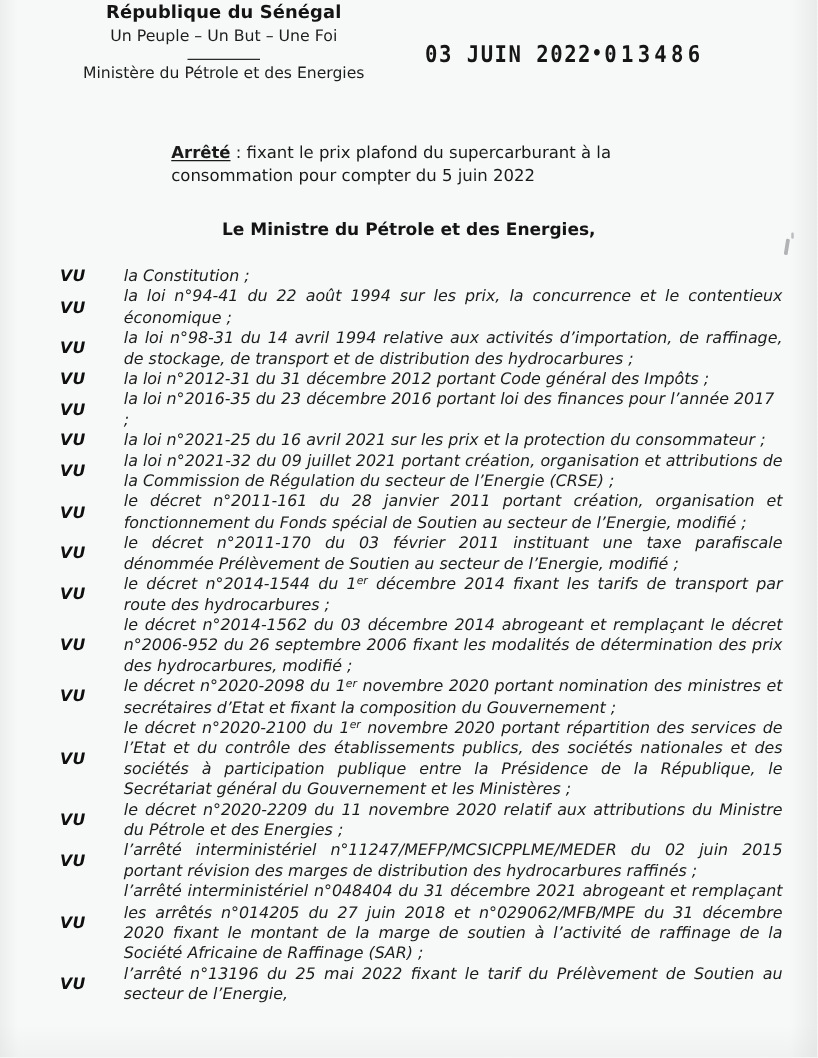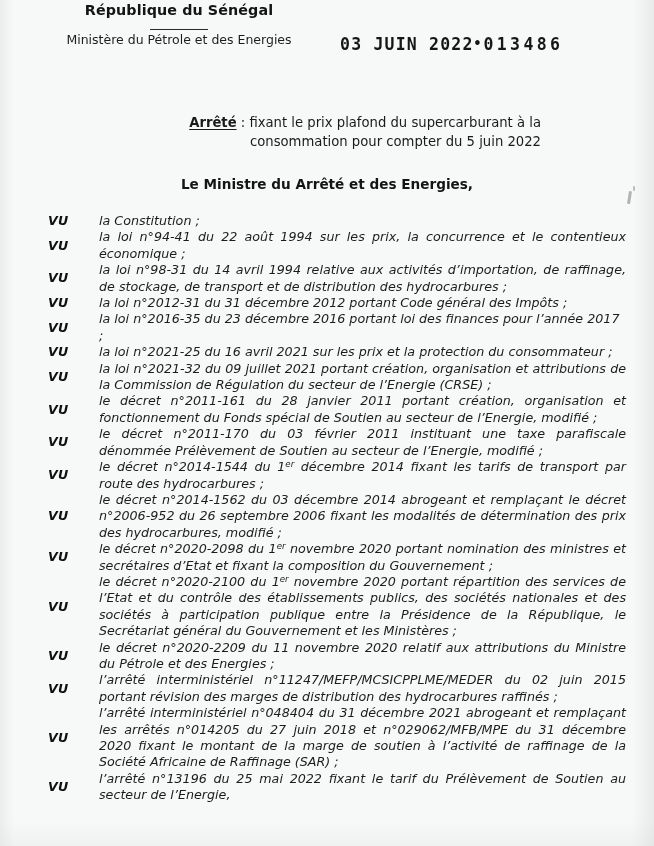--- a/index.html
+++ b/index.html
@@ -90,21 +90,21 @@
   .stamp .num {
     letter-spacing: 3.4px;
   }
 
   
   .title-block {
     position: absolute;
     left: 137px;
     top: 113px;
     width: 404px;
-    text-align: right;
+    text-align: left;
     font-size: 13.2px;
     line-height: 19px;
     color: #1a1a1a;
   }
   .title-block .kw {
     font-weight: bold;
     text-decoration: underline;
     text-underline-offset: 1.5px;
   }
 
@@ -183,35 +183,36 @@
 </style>
 </head>
 <body>
 
 <div class="page">
 
   <div class="header">
 
     <div class="masthead">
       <div class="republic">République du Sénégal</div>
+      <div class="motto">Un Peuple – Un But –  Une Foi</div>
       <div class="rule"></div>
       <div class="ministry">Ministère du Pétrole et des Energies</div>
     </div>
 
     <div class="stamp">
       <span>03 JUIN 2022</span><span class="sep">•</span><span class="num">013486</span>
     </div>
 
   </div>
 
   <div class="title-block">
     <span class="kw">Arrêté</span><span> : fixant le prix plafond du supercarburant à la consommation pour compter du 5 juin 2022</span>
   </div>
 
-  <div class="subject">Le Ministre du Arrêté et des Energies,</div>
+  <div class="subject">Le Ministre du Pétrole et des Energies,</div>
 
   <div class="vu-list">
 
     <div class="vu-row">
       <div class="vu-tag">VU</div>
       <div class="vu-text nojust">la Constitution ;</div>
     </div>
 
     <div class="vu-row">
       <div class="vu-tag">VU</div>

